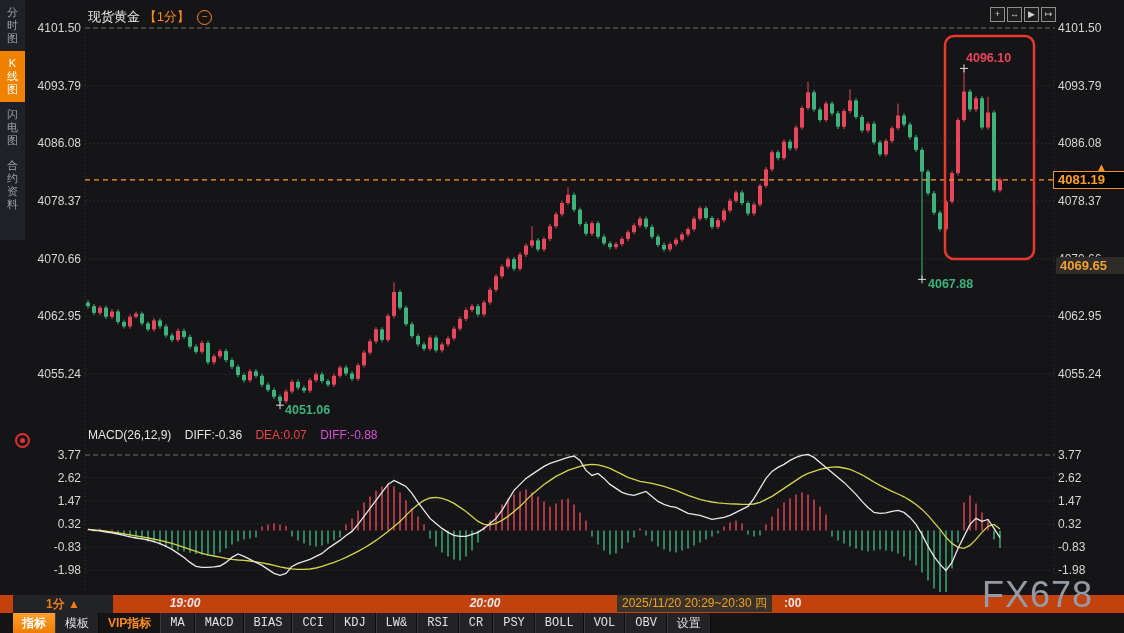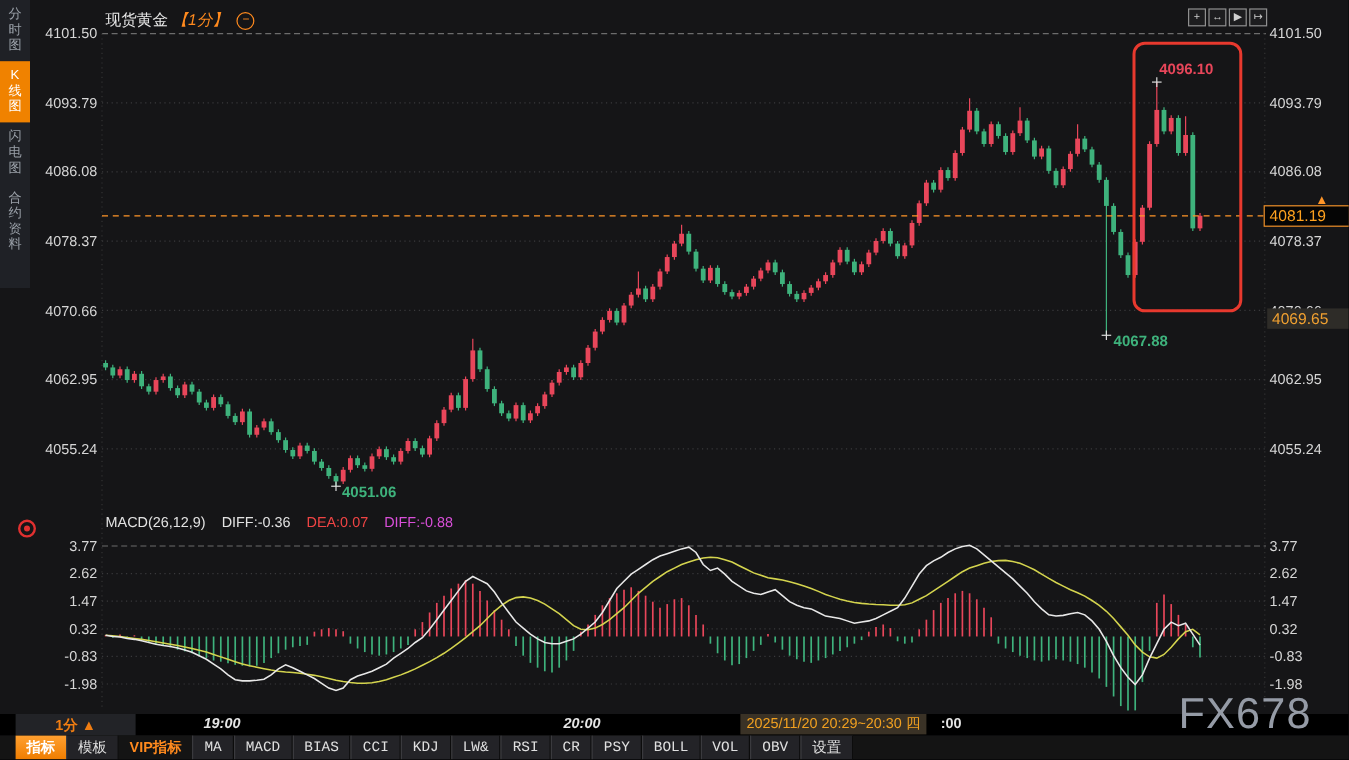--- a/index.html
+++ b/index.html
@@ -5,57 +5,57 @@
   html,body{margin:0;padding:0;background:#000;}
   #app{position:relative;width:1124px;height:633px;background:#151517;overflow:hidden;
        font-family:"Liberation Sans",sans-serif;}
   
   #sidebar{position:absolute;left:0;top:0;width:25px;height:240px;background:#1f2126;}
   .side-item{width:25px;text-align:center;font-size:11px;line-height:13px;color:#9aa0a8;
              padding:6px 0;white-space:pre-line;cursor:pointer;}
   .side-item.active{background:#f08200;color:#fff;}
   
   #legend{position:absolute;left:88px;top:8px;font-size:13px;color:#e8e8e8;}
-  #legend .interval{color:#ff8a1e;font-style:italic;}
+  #legend .interval{color:#ff8a1e;}
   #collapse{display:inline-block;width:13px;height:13px;line-height:11px;text-align:center;
             border:1px solid #ff8a1e;border-radius:50%;color:#ff8a1e;font-size:10px;
             vertical-align:middle;margin-left:4px;cursor:pointer;}
   
   #top-icons{position:absolute;left:990px;top:7px;display:flex;gap:2px;}
   .ticon{width:13px;height:13px;border:1px solid #8f8f8f;background:#1d1d1f;color:#cfcfcf;
          font-size:9px;line-height:13px;text-align:center;cursor:pointer;}
   
   #axis-left{position:absolute;left:0;top:0;width:81px;height:595px;}
   #axis-right{position:absolute;left:1058px;top:0;width:66px;height:595px;}
   .axlab{position:absolute;left:0;width:100%;font-size:12px;color:#d6d6d6;}
   #axis-left .axlab{text-align:right;}
   
   #csvg{position:absolute;left:0;top:0;}
   
   #macd-header{position:absolute;left:88px;top:428px;font-size:12px;color:#e2e2e2;}
   #macd-header span{margin-right:10px;}
   
-  .tag{position:absolute;font-size:13px;font-weight:normal;z-index:6;}
+  .tag{position:absolute;font-size:13px;font-weight:bold;z-index:6;}
   #last-tag{left:1053px;width:66px;height:16px;line-height:16px;background:#050505;
             border:1px solid #f0922c;color:#ffa21f;padding-left:4px;}
   #last-pin{left:1096px;top:161px;color:#ff9528;font-size:11px;position:absolute;z-index:6;}
   #ref-tag{left:1056px;width:64px;height:17px;line-height:17px;background:#2e2c28;
            color:#f0a030;padding-left:4px;}
   
   .mlabel{position:absolute;font-size:12.5px;font-weight:bold;z-index:5;text-align:center;}
   
   #alarm{position:absolute;left:15px;top:433px;width:11px;height:11px;border:2px solid #e03030;
          border-radius:50%;}
   #alarm::after{content:"";position:absolute;left:3px;top:3px;width:5px;height:5px;
                 background:#e03030;border-radius:50%;}
   
   #watermark{position:absolute;left:982px;top:574px;font-size:36px;color:#959ba6;
              letter-spacing:1px;z-index:4;}
   
-  #time-axis{position:absolute;left:0;top:595px;width:1124px;height:18px;background:#000000;}
+  #time-axis{position:absolute;left:0;top:595px;width:1124px;height:18px;background:#c2410c;}
   #period-cell{position:absolute;left:13px;top:0;width:100px;height:18px;background:#222327;
                color:#f07d12;font-size:12px;font-weight:bold;line-height:18px;text-align:center;}
   .tlab{position:absolute;top:1px;font-size:12px;font-weight:bold;color:#e6e6e6;}
   .tlab.center{transform:translateX(-50%);font-style:italic;}
   #time-tooltip{position:absolute;left:617px;top:0;height:17px;line-height:17px;background:#3a3226;
                 color:#f2a120;font-size:12px;padding:0 5px;z-index:3;}
   
   #toolbar{position:absolute;left:0;top:613px;width:1124px;height:20px;background:#141414;
            display:flex;padding-left:13px;z-index:10;}
   .tb{height:20px;line-height:20px;text-align:center;font-size:12px;color:#e0e0e0;

